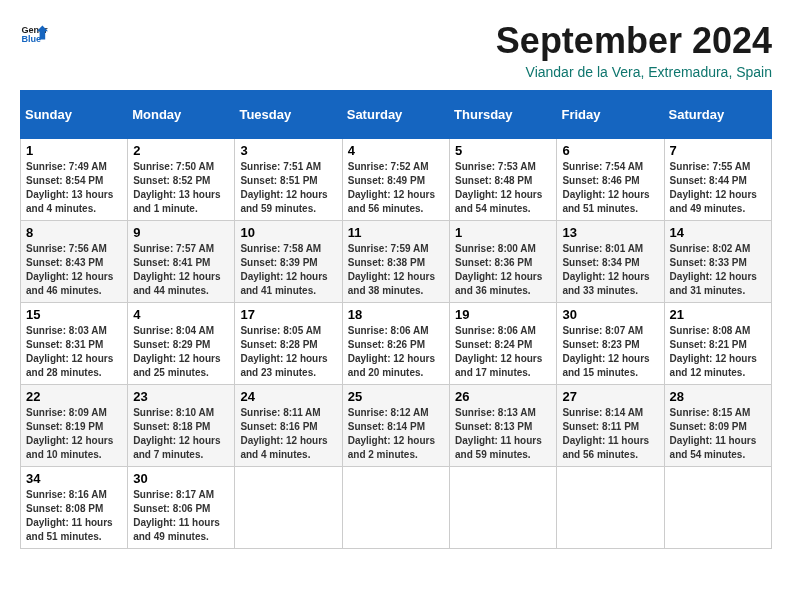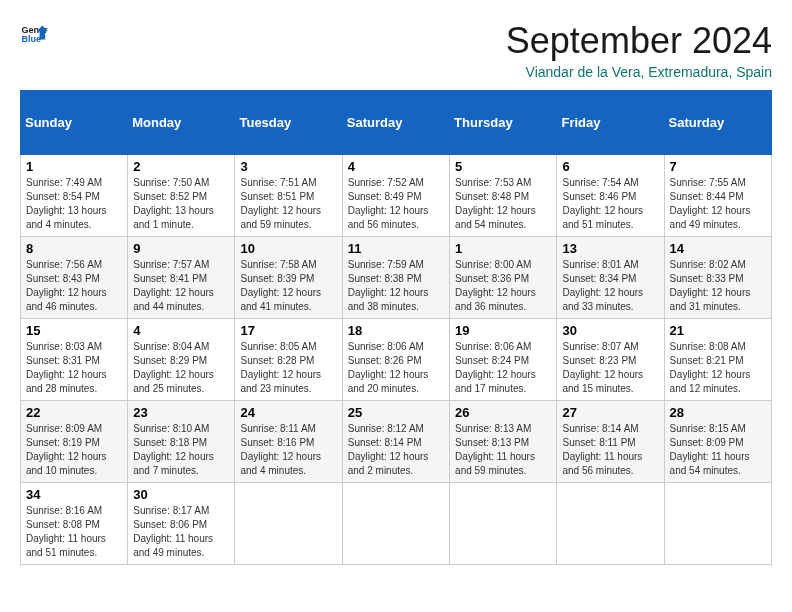--- a/index.html
+++ b/index.html
@@ -23,37 +23,37 @@
     }
     .logo-icon {
       width: 28px;
       height: 28px;
     }
     .title-area {
       text-align: right;
     }
     .month-title {
       font-size: 36px;
-      font-weight: normal;
+      font-weight: bold;
       color: #1a1a1a;
     }
     .location {
       font-size: 14px;
       color: #0f766e;
       margin-top: 2px;
     }
     .calendar {
       width: 100%;
       border-collapse: collapse;
       font-size: 11px;
     }
     .calendar th {
       background-color: #1565c0;
       color: #fff;
-      padding: 24px 4px;
+      padding: 16px 4px;
       text-align: left;
       font-size: 13px;
       font-weight: bold;
       border: 1px solid #1565c0;
     }
     .calendar td {
       border: 1px solid #ccc;
       vertical-align: top;
       padding: 4px 5px;
       width: 108px;
@@ -66,20 +66,21 @@
     .day-num {
       font-size: 13px;
       font-weight: bold;
       display: block;
       margin-bottom: 2px;
     }
     .day-info {
       font-size: 10px;
       color: #333;
       line-height: 1.4;
+      font-weight: bold;
     }
     .empty-cell {
       background: #fff !important;
     }
   </style>
 </head>
 <body>
 
 <div class="header-area">
   <div class="logo">

